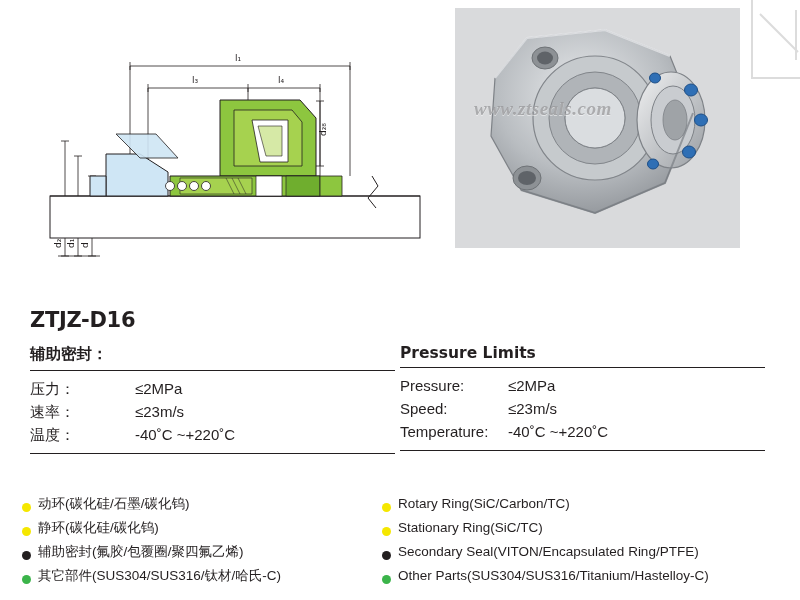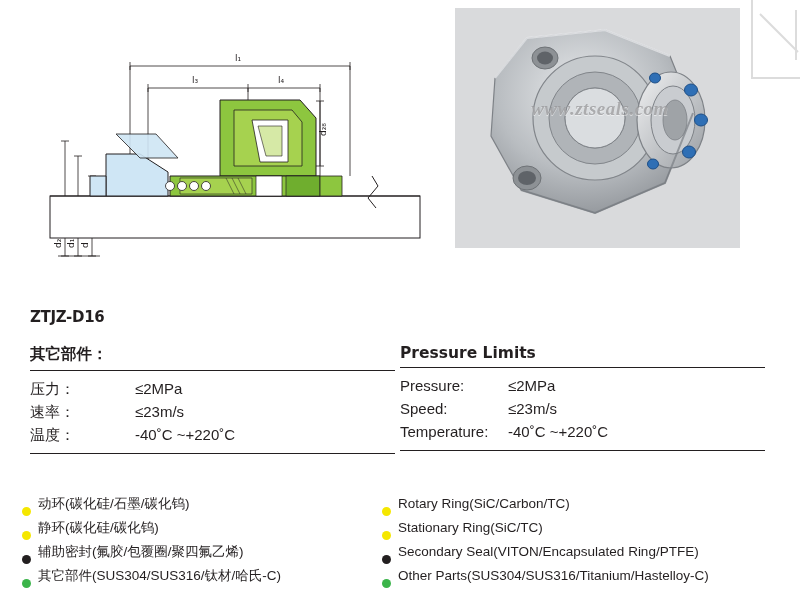--- a/index.html
+++ b/index.html
@@ -39,24 +39,24 @@
     left: 455px;
     top: 8px;
     width: 285px;
     height: 240px;
     background: #d9dadc;
     overflow: hidden;
   }
   .photo svg { display:block; }
   .watermark {
     position: absolute;
-    left: 460px;
+    left: 474px;
     top: 98px;
     width: 280px;
-    text-align: center;
+    text-align: left;
     font-family: "Liberation Serif", serif;
     font-style: italic;
     font-weight: bold;
     font-size: 19px;
     color: rgba(150,150,152,0.75);
     letter-spacing: 0.5px;
     text-shadow: 0 1px 0 rgba(255,255,255,0.5);
     pointer-events: none;
   }
   
@@ -66,21 +66,21 @@
     top: 0;
     width: 60px;
     height: 95px;
   }
 
   
   .model-title {
     position: absolute;
     left: 30px;
     top: 308px;
-    font-size: 15px;
+    font-size: 21px;
     font-weight: bold;
     letter-spacing: -0.3px;
     font-family: "DejaVu Sans", sans-serif;
   }
 
   
   .specs {
     position: absolute;
     left: 30px;
     top: 344px;
@@ -115,21 +115,21 @@
     position: absolute;
     left: 22px;
     top: 492px;
     width: 760px;
     display: flex;
   }
   .mat-col { width: 350px; }
   .mat-col.right { margin-left: 10px; }
   .mat-item {
     display: flex;
-    align-items: flex-end;
+    align-items: center;
     font-size: 13.5px;
     line-height: 24px;
     height: 24px;
     white-space: nowrap;
   }
   .bullet {
     width: 9px;
     height: 9px;
     border-radius: 50%;
     margin-top: 7px;
@@ -270,21 +270,21 @@
     </svg>
   </div>
   <div class="watermark">www.ztseals.com</div>
 </div>
 
 <div class="model-title">ZTJZ-D16</div>
 
 <div class="specs">
 
   <div class="spec-col left">
-    <div class="spec-head">其它部件：</div>
+    <div class="spec-head">辅助密封：</div>
     <div class="spec-body">
       <div class="spec-row">
         <span class="lbl">压力：</span>
         <span class="val">≤2MPa</span>
       </div>
       <div class="spec-row">
         <span class="lbl">速率：</span>
         <span class="val">≤23m/s</span>
       </div>
       <div class="spec-row">

